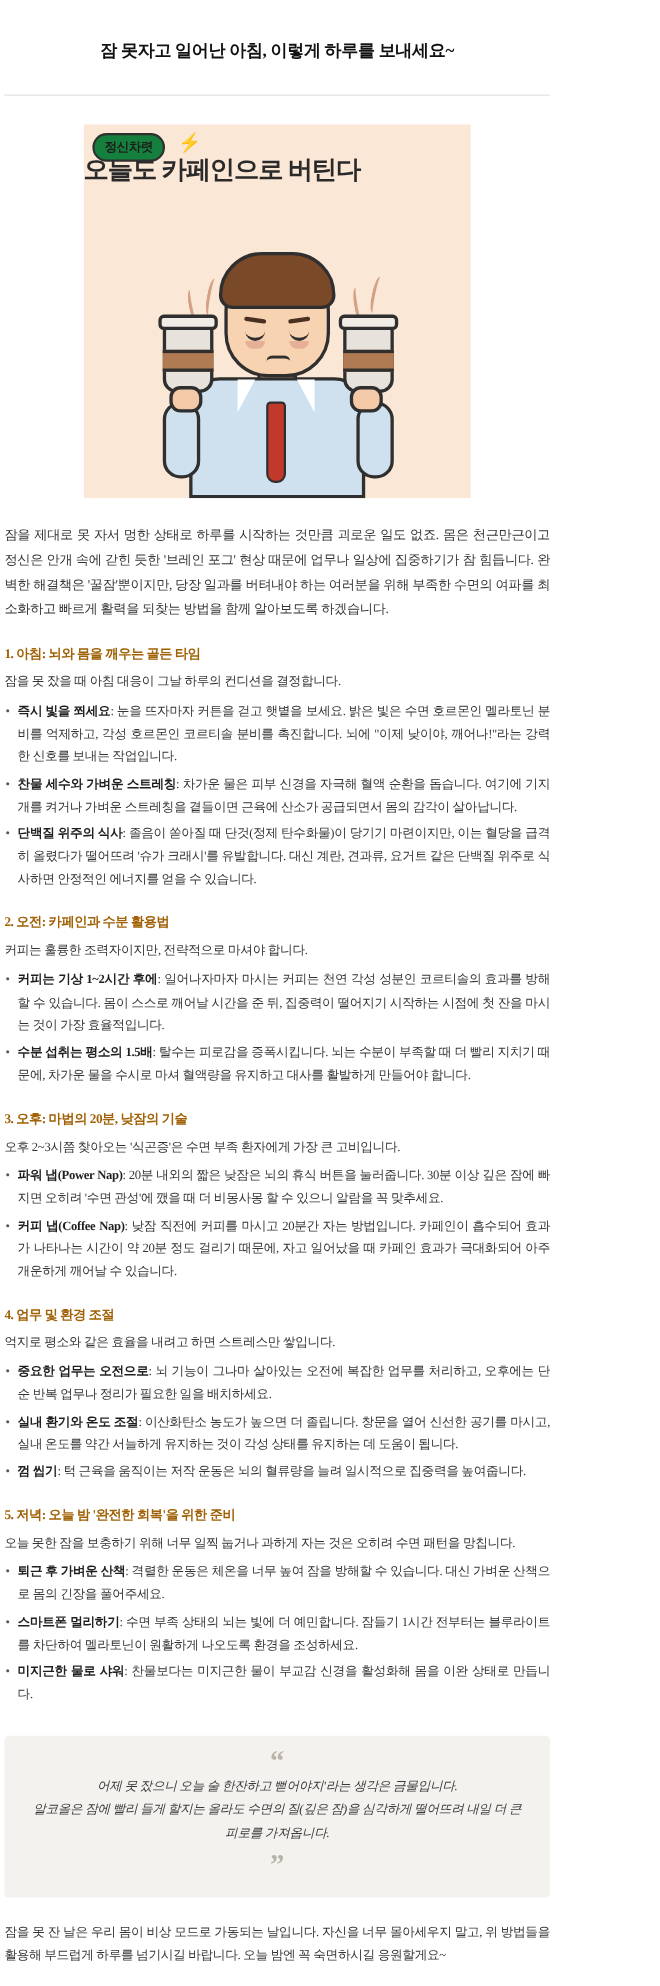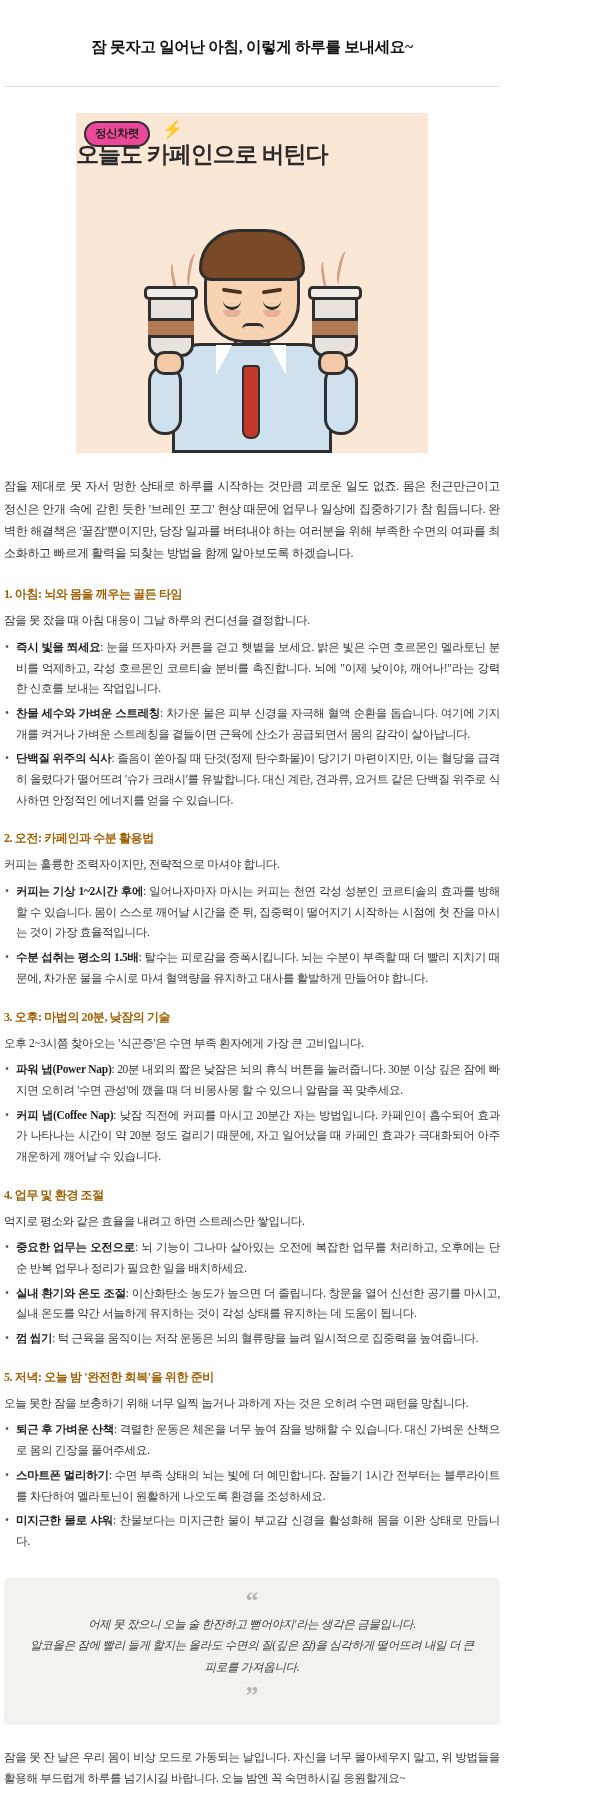--- a/index.html
+++ b/index.html
@@ -45,21 +45,21 @@
   }
   .ill-bg {
     position: absolute;
     left: 0; top: 0; right: 0; bottom: 0;
     background: #fbe7d5;
   }
   .ill-badge {
     position: absolute;
     left: 8px;
     top: 8px;
-    background: #ec4899;
+    background: #15803d;
     border: 2px solid #2f2f2f;
     border-radius: 13px;
     padding: 3px 9px 4px 9px;
     font-size: 11.5px;
     font-weight: bold;
     color: #1d1d1d;
     letter-spacing: -0.5px;
     z-index: 8;
   }
   .ill-bolt {

